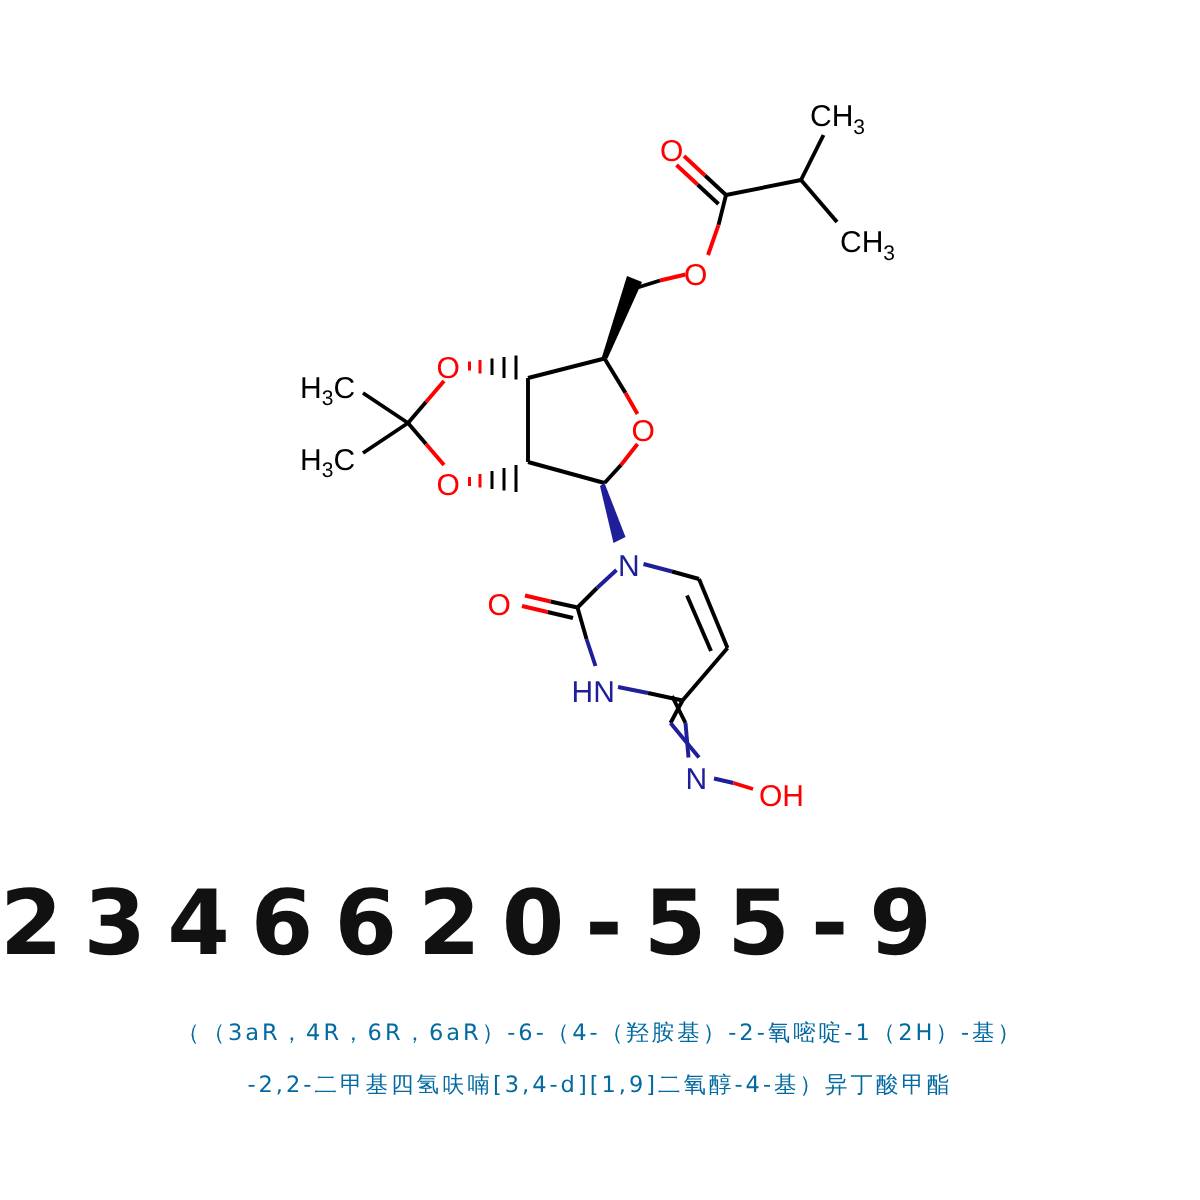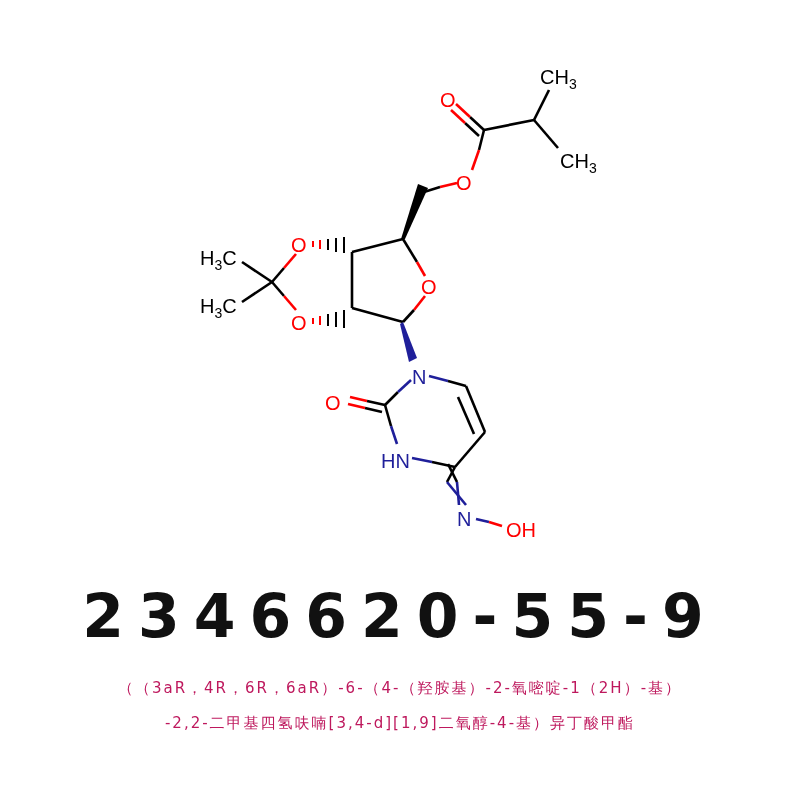--- a/index.html
+++ b/index.html
@@ -1,28 +1,28 @@
 <!DOCTYPE html>
 <html><head>
   <meta charset="utf-8">
   <style>
     html, body { margin: 0; padding: 0; background: #ffffff; }
     body { width: 800px; height: 800px; position: relative; overflow: hidden; }
     #structure { position: absolute; left: 0; top: 0; width: 800px; height: 570px; }
     .atom { font-family: "Liberation Sans", sans-serif; font-size: 20px; }
     .sub { font-size: 14px; }
     .cas {
-      position: absolute; left: 0; top: 578px; width: 800px; text-align: center;
+      position: absolute; left: 0; top: 578px; width: 800px; 
       font-family: "DejaVu Sans", sans-serif; font-size: 60px; font-weight: 600;
       letter-spacing: 14px; color: #111111; line-height: 76px;
     }
     .name-line {
       position: absolute; left: 0; width: 800px; text-align: center;
       font-family: "DejaVu Sans", sans-serif; font-size: 15px; letter-spacing: 2px;
-      color: #be185d;
+      color: #0369a1;
     }
     #name1 { top: 679px; }
     #name2 { top: 714px; }
   </style>
 </head>
 <body>
 
 <svg id="structure" viewBox="0 0 800 570" xmlns="http://www.w3.org/2000/svg">
   <g stroke-width="2.6" fill="none" stroke-linecap="butt">
 

